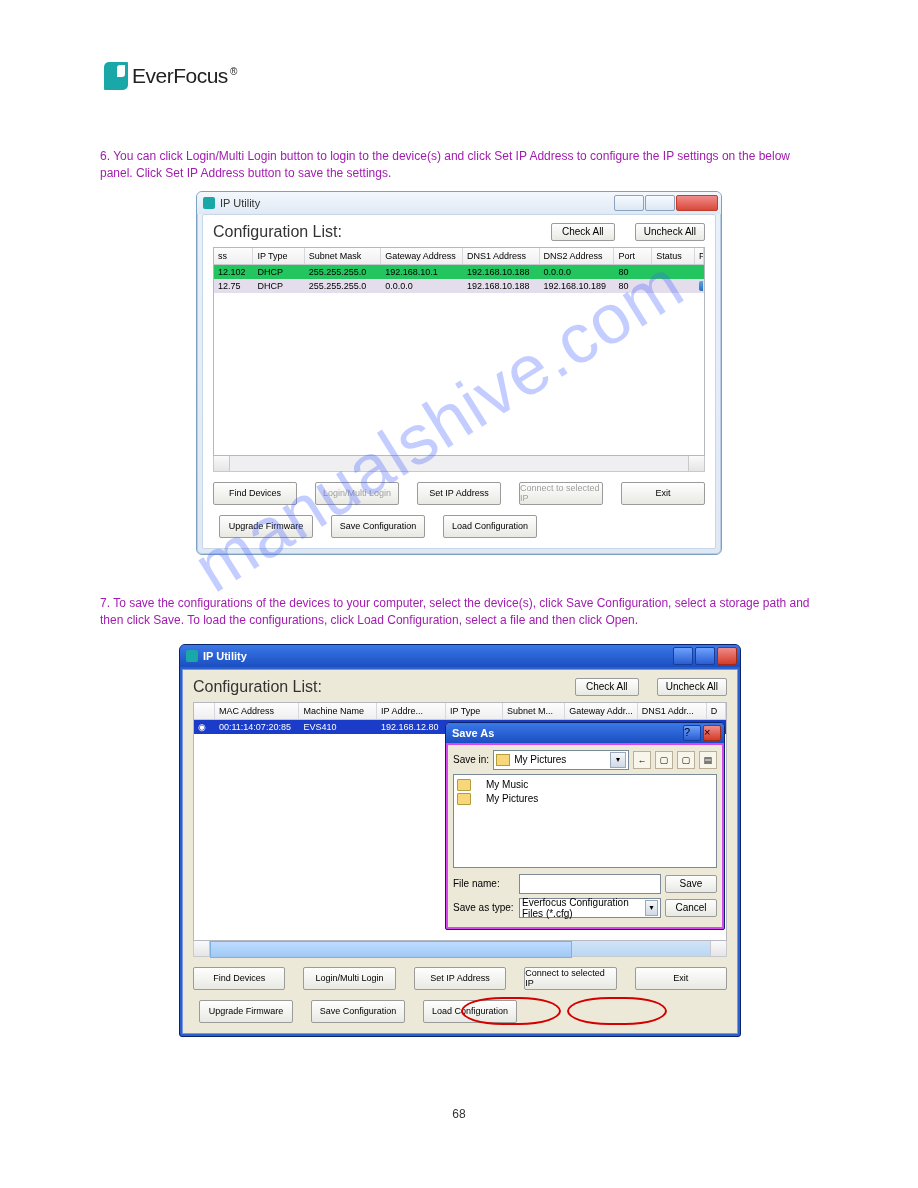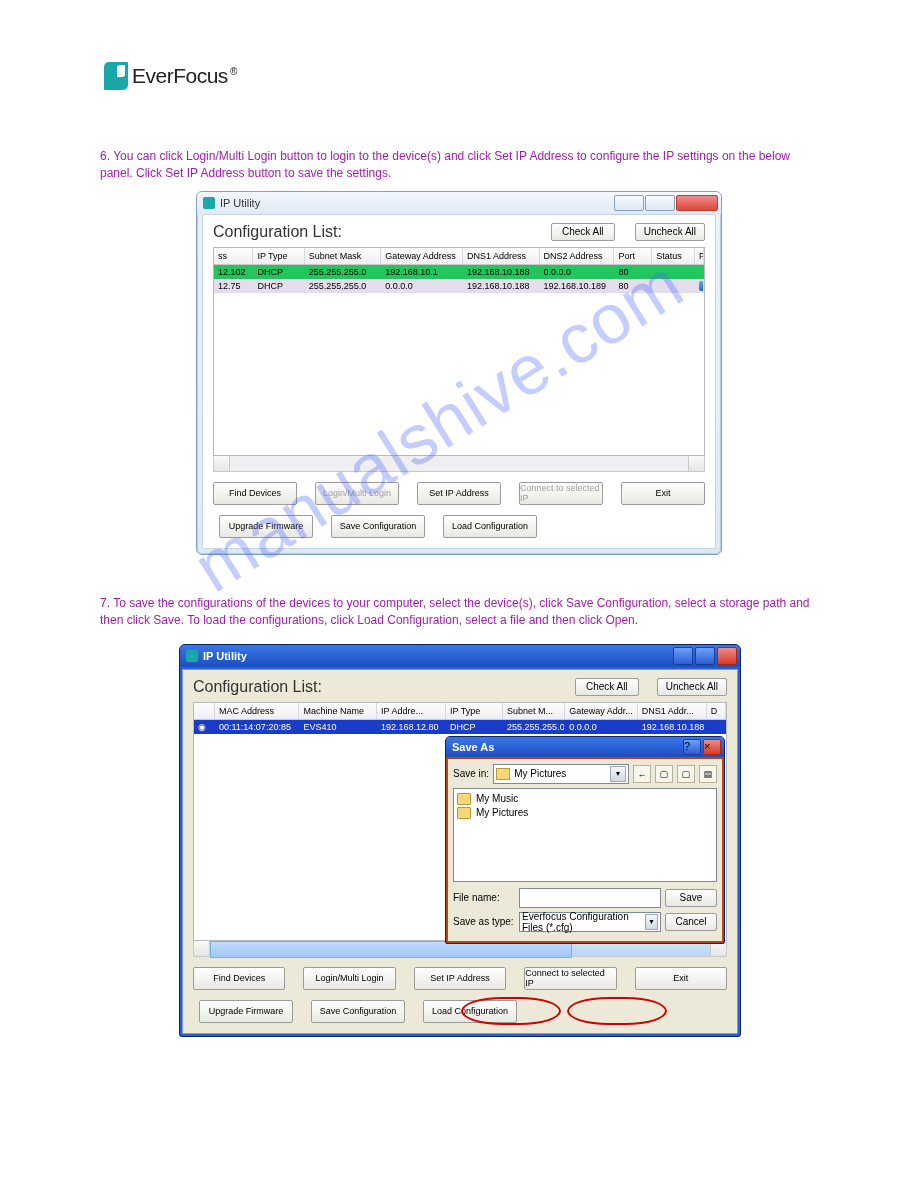--- a/index.html
+++ b/index.html
@@ -53,31 +53,31 @@
   .scroll-h{height:15px;background:#efeff1;border:1px solid #c7c9ce;border-top:none;margin-top:0;display:flex}
   .scroll-h .arrow{width:15px;background:linear-gradient(#fafafa,#e5e5e5);border-right:1px solid #c7c9ce}
   .scroll-h .arrow.r{border-left:1px solid #c7c9ce;border-right:none;margin-left:auto}
   .btnrow{display:flex;gap:18px;justify-content:center;margin-top:10px}
   .wbtn{width:92px;height:21px;border:1px solid #9b9b9b;background:linear-gradient(#fefefe,#e9e9e3);font-size:9px;border-radius:2px;display:inline-flex;align-items:center;justify-content:center}
   .wbtn.dis{color:#a0a0a0}
   
   .s1 .c0{width:36px}.s1 .c1{width:50px}.s1 .c2{width:80px}.s1 .c3{width:86px}.s1 .c4{width:80px}.s1 .c5{width:78px}.s1 .c6{width:34px}.s1 .c7{width:40px}.s1 .c8{flex:1}
   .s2 .c0{width:14px}.s2 .c1{width:88px}.s2 .c2{width:80px}.s2 .c3{width:70px}.s2 .c4{width:56px}.s2 .c5{width:62px}.s2 .c6{width:74px}.s2 .c7{width:70px}.s2 .c8{width:12px}
   
-  .saveas{position:absolute;left:262px;top:66px;width:278px;border:1px solid #0a246a;border-radius:5px 5px 2px 2px;overflow:hidden;background:#c2410c}
+  .saveas{position:absolute;left:262px;top:52px;width:278px;border:1px solid #0a246a;border-radius:5px 5px 2px 2px;overflow:hidden;background:#d946ef}
   .sa-title{height:20px;background:linear-gradient(#3b78e7,#1a4ec0);display:flex;align-items:center;padding:0 3px 0 6px}
   .sa-name{color:#fff;font-weight:700;font-size:11px}
   .sa-ctrls{margin-left:auto;display:flex;gap:2px}
   .sa-body{margin:2px;background:#ece9d8;padding:5px}
   .sa-row{display:flex;align-items:center;gap:4px;margin-bottom:4px;font-size:10px}
   .combo{flex:1;height:18px;border:1px solid #7a8a99;background:#fff;display:flex;align-items:center;padding:0 2px;font-size:10px}
   .combo .dd{margin-left:auto;width:14px;height:14px;background:linear-gradient(#f5f7fb,#cfd9e6);border:1px solid #99a8ba;display:flex;align-items:center;justify-content:center;font-size:8px}
   .tb-ic{width:16px;height:16px;border:1px solid #b9b097;background:#f8f6eb;font-size:9px;display:flex;align-items:center;justify-content:center}
   .sa-list{height:86px;border:1px solid #7a8a99;background:#fff;padding:3px;font-size:10px}
-  .sa-list .it{display:flex;align-items:center;gap:5px;height:14px}
+  .sa-list .it{display:flex;align-items:center;gap:15px;height:14px}
   .sa-list .fold{width:12px;height:10px;background:#f7d77a;border:1px solid #b59b3c;border-radius:1px}
   .input{height:18px;border:1px solid #7a8a99;background:#fff}
   
   .oval{position:absolute;border:2px solid #d40000;border-radius:50%/60%;width:96px;height:24px;pointer-events:none}
   .oval.o1{left:278px;bottom:8px}
   .oval.o2{left:384px;bottom:8px}
   
   .wm{position:absolute;left:0;right:0;top:0;bottom:0;pointer-events:none;overflow:hidden}
   .wm span{position:absolute;left:180px;top:540px;transform:rotate(-32deg);transform-origin:left top;font-size:70px;font-weight:400;color:rgba(70,100,255,0.32);letter-spacing:1px;font-family:Arial,Helvetica,sans-serif}
   
@@ -335,13 +335,14 @@
             </div>
           </div>
         </div>
 
         <div class="oval o1"></div>
         <div class="oval o2"></div>
       </div>
     </div>
   </div>
 
+  <div class="footer">68</div>
 </div>
 
 </body></html>

